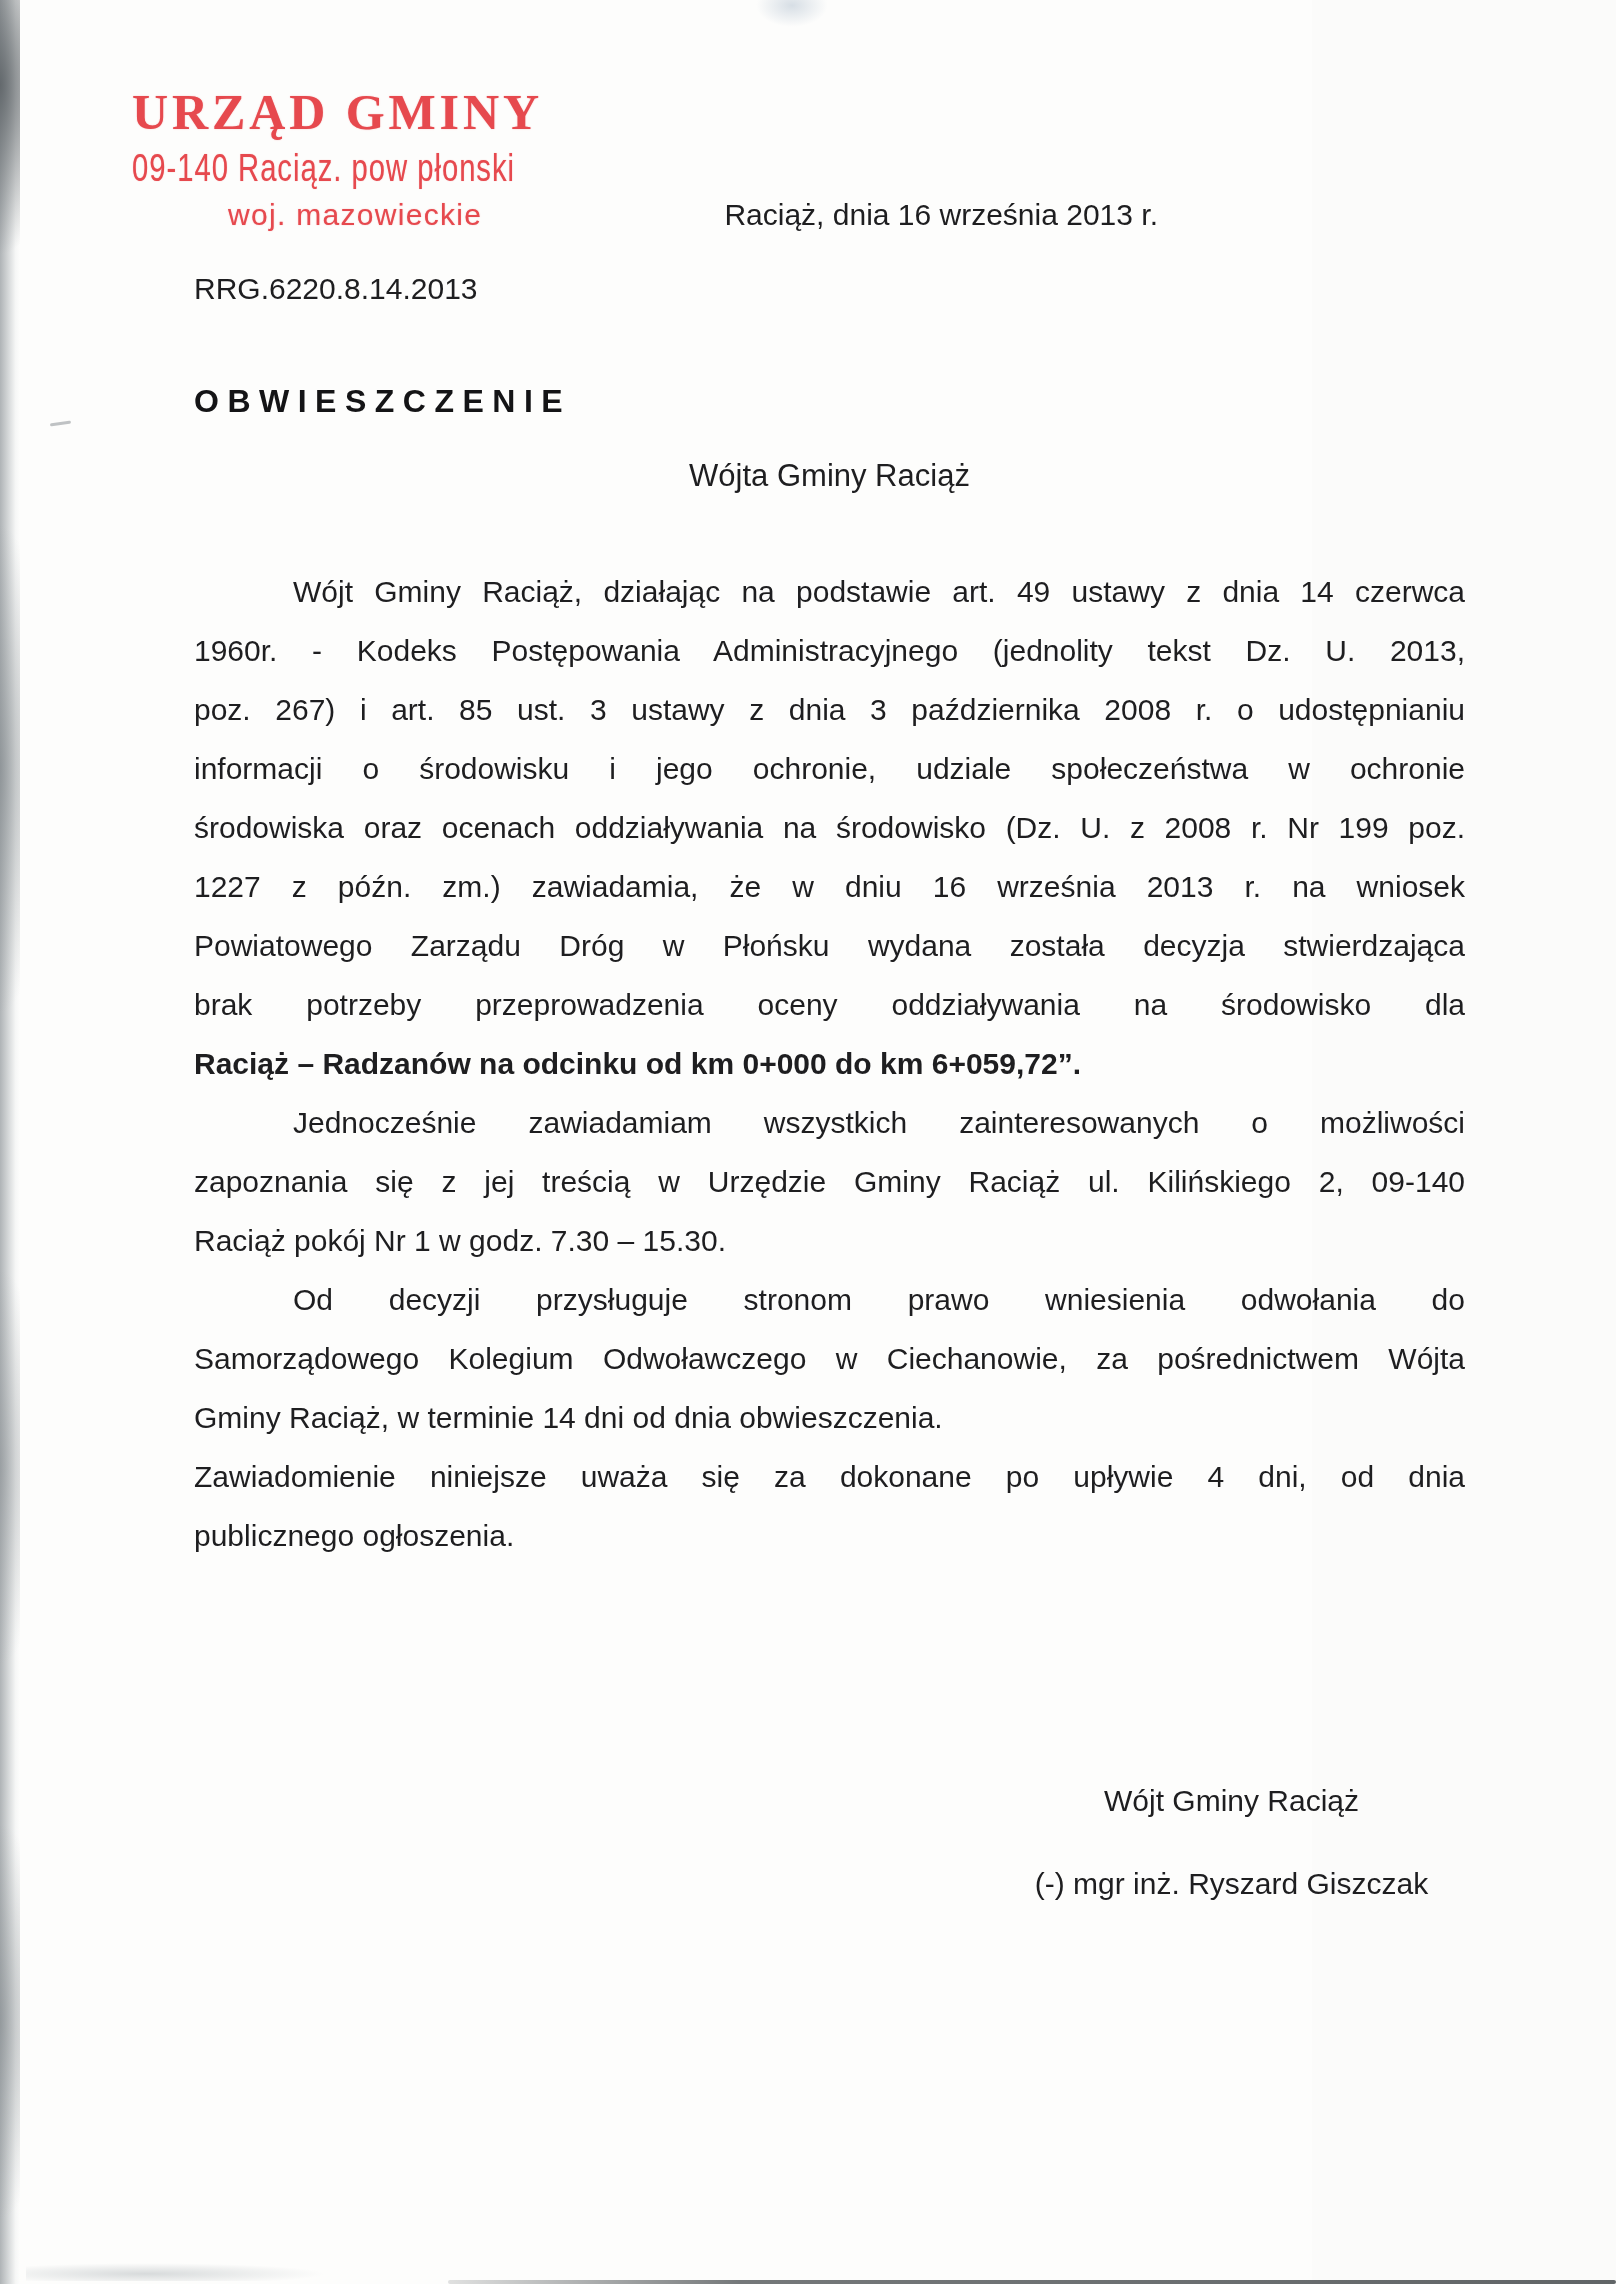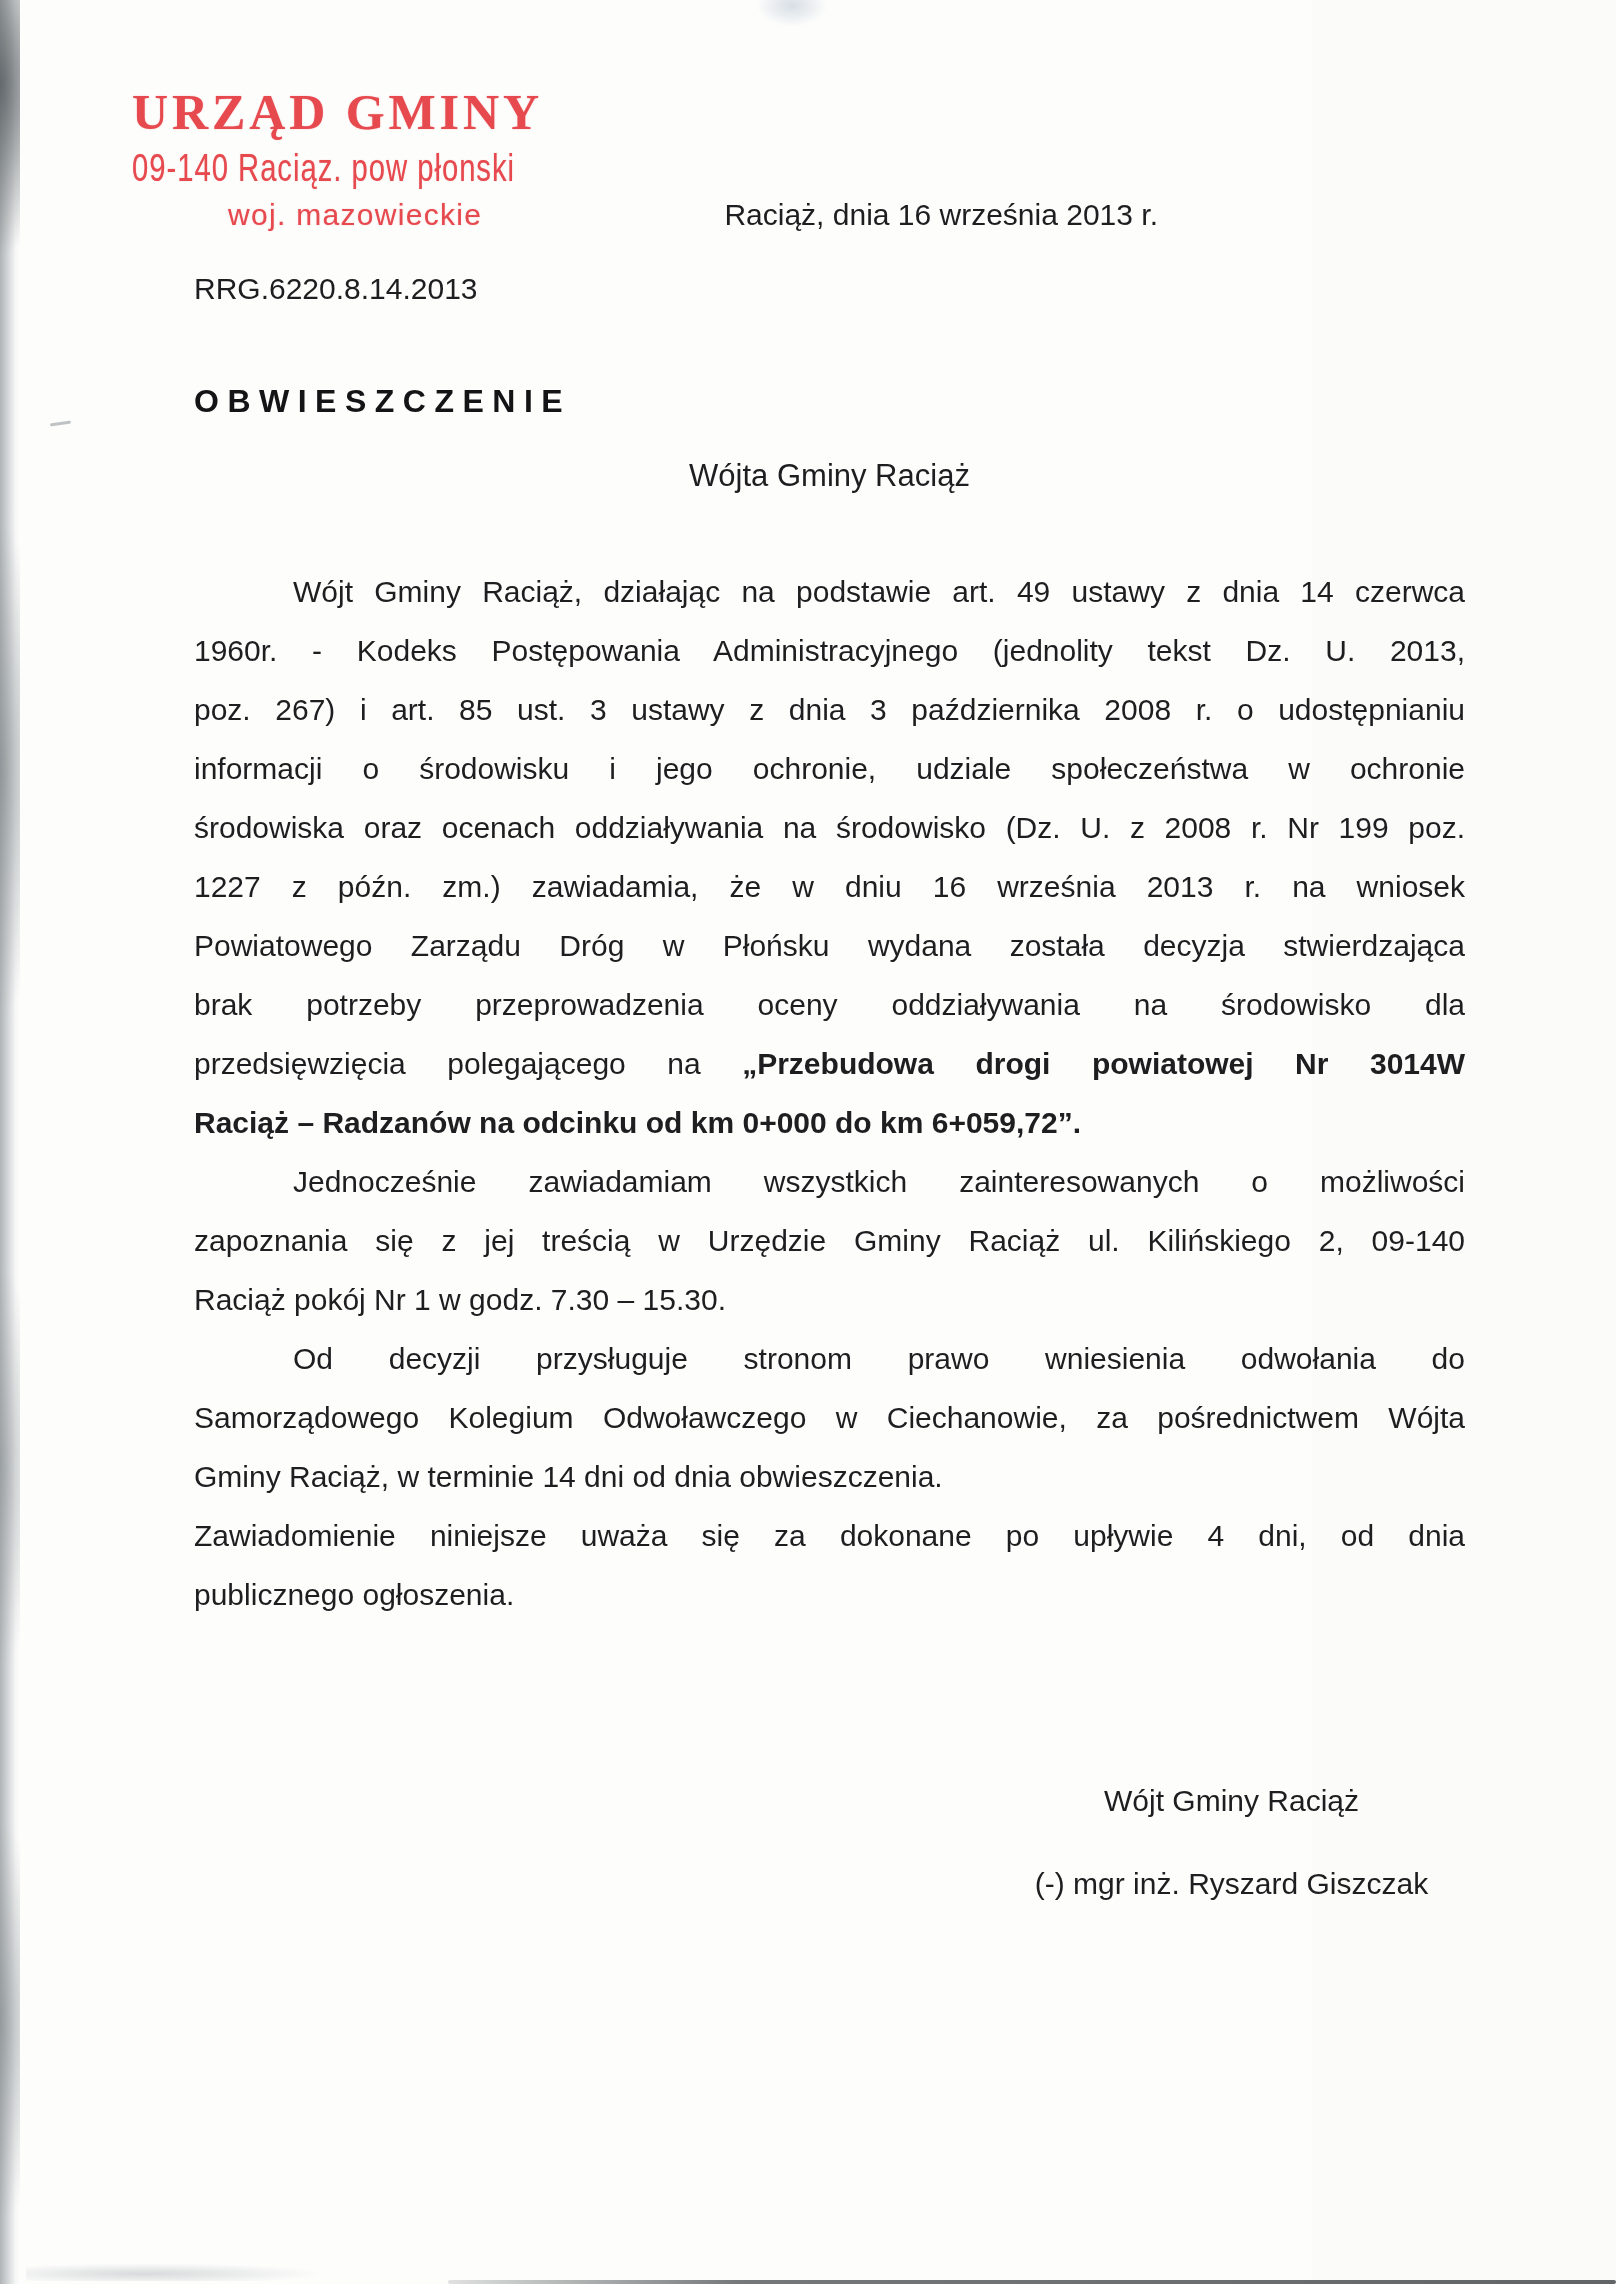--- a/index.html
+++ b/index.html
@@ -131,21 +131,20 @@
 
   <div class="body-block">
       <div class="bl ind"><span>Wójt Gminy Raciąż, działając na podstawie art. 49 ustawy z dnia 14 czerwca</span></div>
       <div class="bl"><span>1960r. - Kodeks Postępowania Administracyjnego (jednolity tekst Dz. U. 2013,</span></div>
       <div class="bl"><span>poz. 267) i art. 85 ust. 3 ustawy z dnia 3 października 2008 r. o udostępnianiu</span></div>
       <div class="bl"><span>informacji o środowisku i jego ochronie, udziale społeczeństwa w ochronie</span></div>
       <div class="bl"><span>środowiska oraz ocenach oddziaływania na środowisko (Dz. U. z 2008 r. Nr 199 poz.</span></div>
       <div class="bl"><span>1227 z późn. zm.) zawiadamia, że w dniu 16 września 2013 r. na wniosek</span></div>
       <div class="bl"><span>Powiatowego Zarządu Dróg w Płońsku wydana została decyzja stwierdzająca</span></div>
       <div class="bl"><span>brak potrzeby przeprowadzenia oceny oddziaływania na środowisko dla</span></div>
-      <div class="bl"><span>przedsięwzięcia polegającego na </span><span class="b">„Przebudowa drogi powiatowej Nr 3014W</span></div>
       <div class="bl left"><span class="b">Raciąż – Radzanów na odcinku od km 0+000 do km 6+059,72”.</span></div>
       <div class="bl ind"><span>Jednocześnie zawiadamiam wszystkich zainteresowanych o możliwości</span></div>
       <div class="bl"><span>zapoznania się z jej treścią w Urzędzie Gminy Raciąż ul. Kilińskiego 2, 09-140</span></div>
       <div class="bl left"><span>Raciąż pokój Nr 1 w godz. 7.30 – 15.30.</span></div>
       <div class="bl ind"><span>Od decyzji przysługuje stronom prawo wniesienia odwołania do</span></div>
       <div class="bl"><span>Samorządowego Kolegium Odwoławczego w Ciechanowie, za pośrednictwem Wójta</span></div>
       <div class="bl left"><span>Gminy Raciąż, w terminie 14 dni od dnia obwieszczenia.</span></div>
       <div class="bl"><span>Zawiadomienie niniejsze uważa się za dokonane po upływie 4 dni, od dnia</span></div>
       <div class="bl left"><span>publicznego ogłoszenia.</span></div>
     </div>

